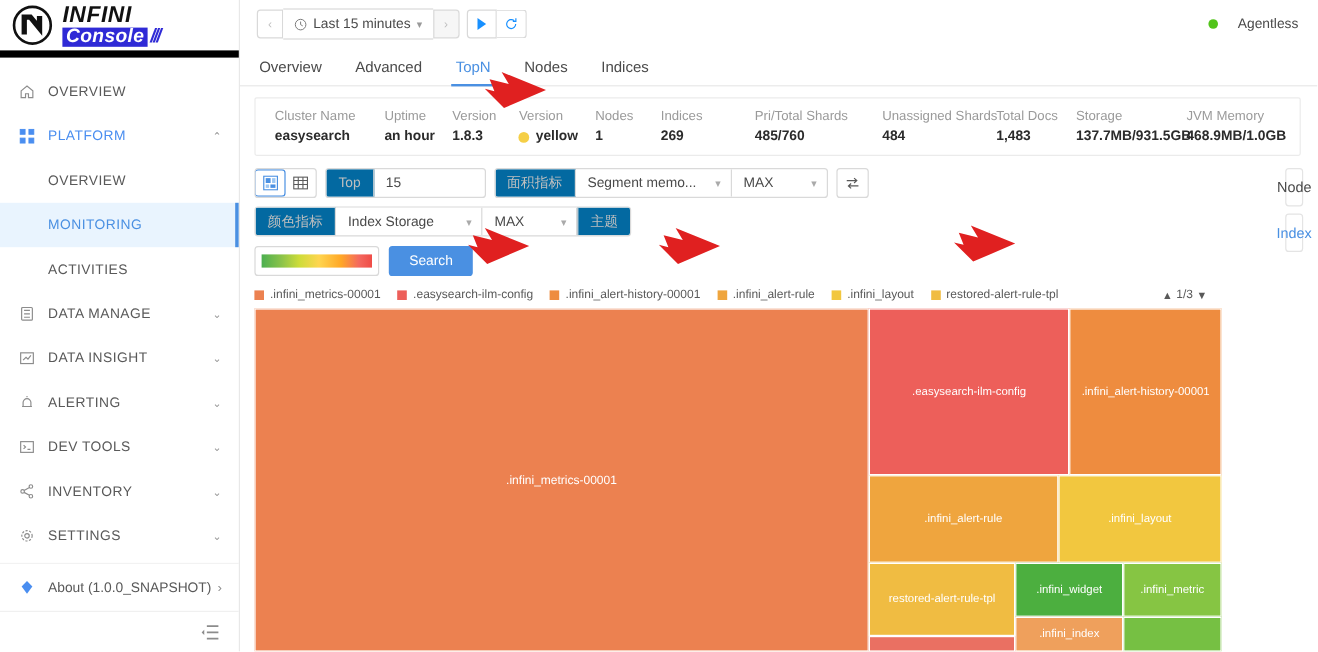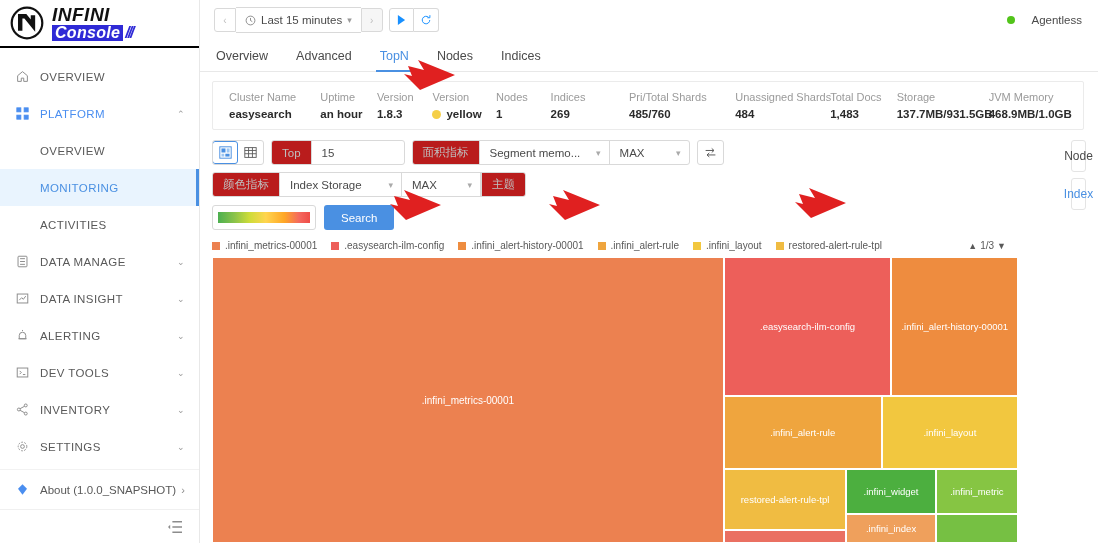--- a/index.html
+++ b/index.html
@@ -11,21 +11,21 @@
   .app { display: flex; width: 1098px; height: 543px; }
 
   
   .sidebar {
     width: 200px; height: 543px; background: #fff;
     border-right: 1px solid #e8e8e8;
     display: flex; flex-direction: column; position: relative;
   }
   .brand {
     height: 48px; display: flex; align-items: center; gap: 8px;
-    padding: 0 10px; border-bottom: 2px solid #000000;
+    padding: 0 10px; border-bottom: 6px solid #000000;
   }
   .brand-logo { width: 34px; height: 34px; flex: 0 0 34px; }
   .brand-text { display: flex; flex-direction: column; line-height: 1; }
   .brand-top {
     font-size: 19px; font-weight: 700; font-style: italic;
     letter-spacing: .5px; color: #111;
   }
   .brand-bot { display: flex; align-items: center; gap: 2px; margin-top: 1px; }
   .brand-console {
     background: #2f2ad6; color: #fff; font-size: 16px; font-weight: 700;
@@ -144,21 +144,21 @@
   }
   .ctl { display: flex; align-items: center; height: 25px;
     border: 1px solid #d9d9d9; border-radius: 3px; background: #fff;
     overflow: hidden; }
   .seg { width: 26px; height: 100%; display: flex; align-items: center;
     justify-content: center; cursor: pointer; border-right: 1px solid #d9d9d9; }
   .seg:last-child { border-right: none; }
   .seg.on { border: 1px solid #4a90e2; border-radius: 3px; margin: -1px; }
   .addon {
     height: 100%; display: flex; align-items: center; padding: 0 10px;
-    background: #b91c1c; color: #bfbfbf; font-size: 11.5px;
+    background: #0369a1; color: #bfbfbf; font-size: 11.5px;
     border-right: 1px solid #d9d9d9; white-space: nowrap;
   }
   .addon.right { border-right: none; border-left: 1px solid #d9d9d9; }
   .fld { height: 100%; display: flex; align-items: center; padding: 0 10px;
     font-size: 11.5px; color: #4a4a4a; white-space: nowrap; cursor: text; }
   .sel { height: 100%; display: flex; align-items: center; gap: 14px;
     padding: 0 8px 0 10px; font-size: 11.5px; color: #4a4a4a;
     cursor: pointer; border-right: 1px solid #d9d9d9; white-space: nowrap; }
   .sel:last-child { border-right: none; }
   .sel .cv { font-size: 9px; color: #aaa; }

